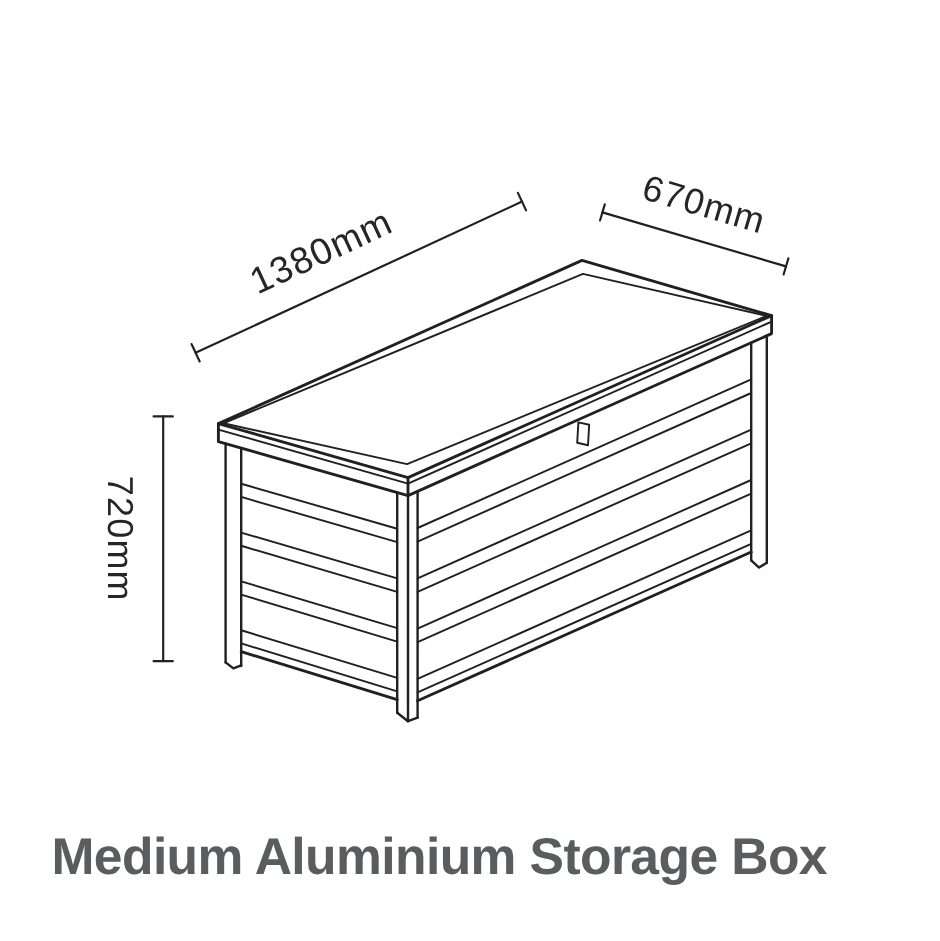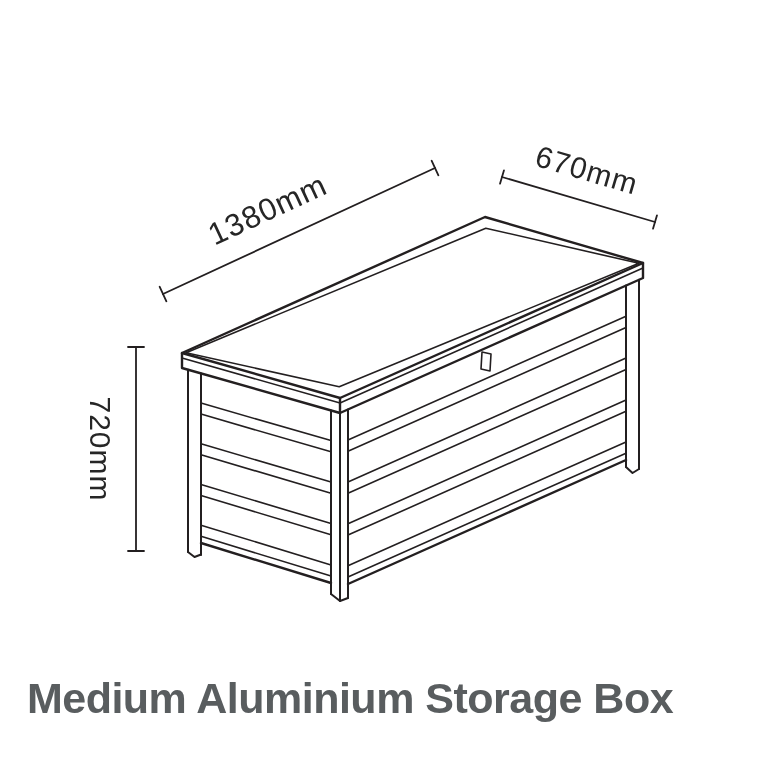--- a/index.html
+++ b/index.html
@@ -27,21 +27,21 @@
     fill:var(--dimension-text);
     font-family:"Liberation Sans",sans-serif;
     font-size:30px;
     letter-spacing:1px;
   }
   text.dim-label-large{font-size:31px;}
   h1.product-title{
     position:absolute;
     left:0;top:672px;
     width:700px;
-    margin:0;
+    margin:16px;
     text-align:center;
     font-family:"Liberation Sans",sans-serif;
     font-weight:700;
     font-size:43px;
     line-height:52px;
     letter-spacing:-0.5px;
     color:var(--title-text);
   }
 </style>
 </head>

